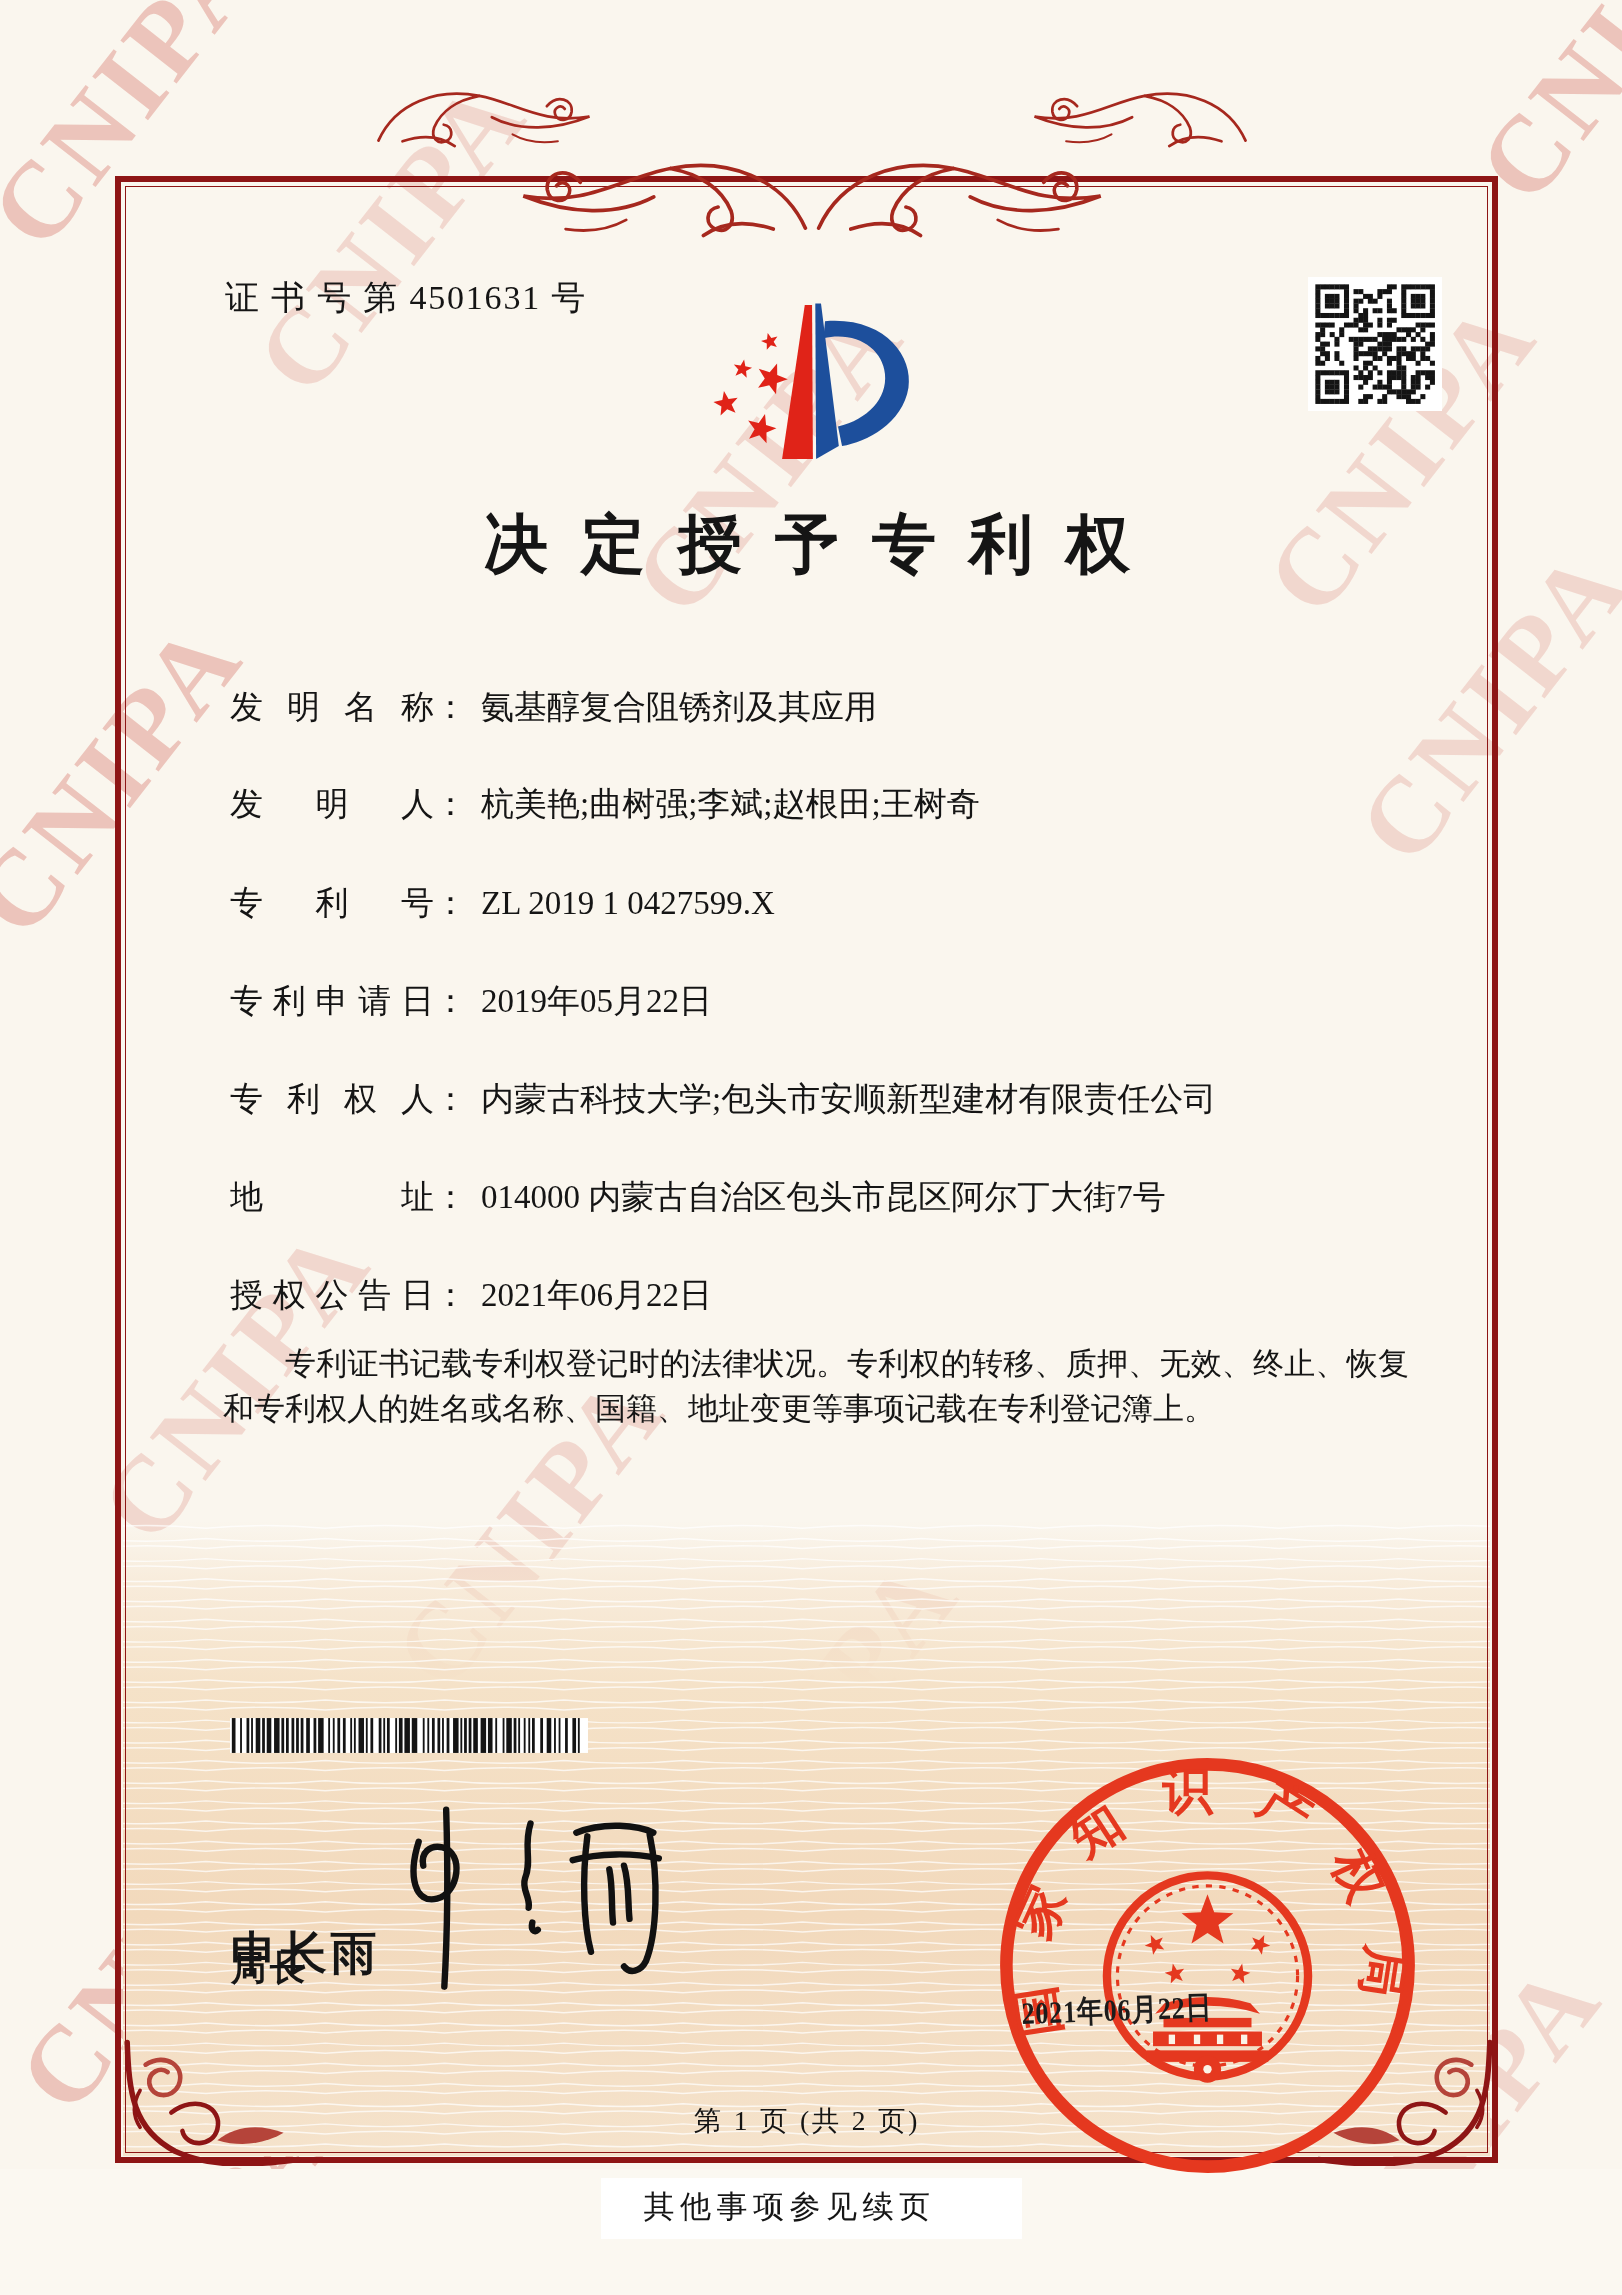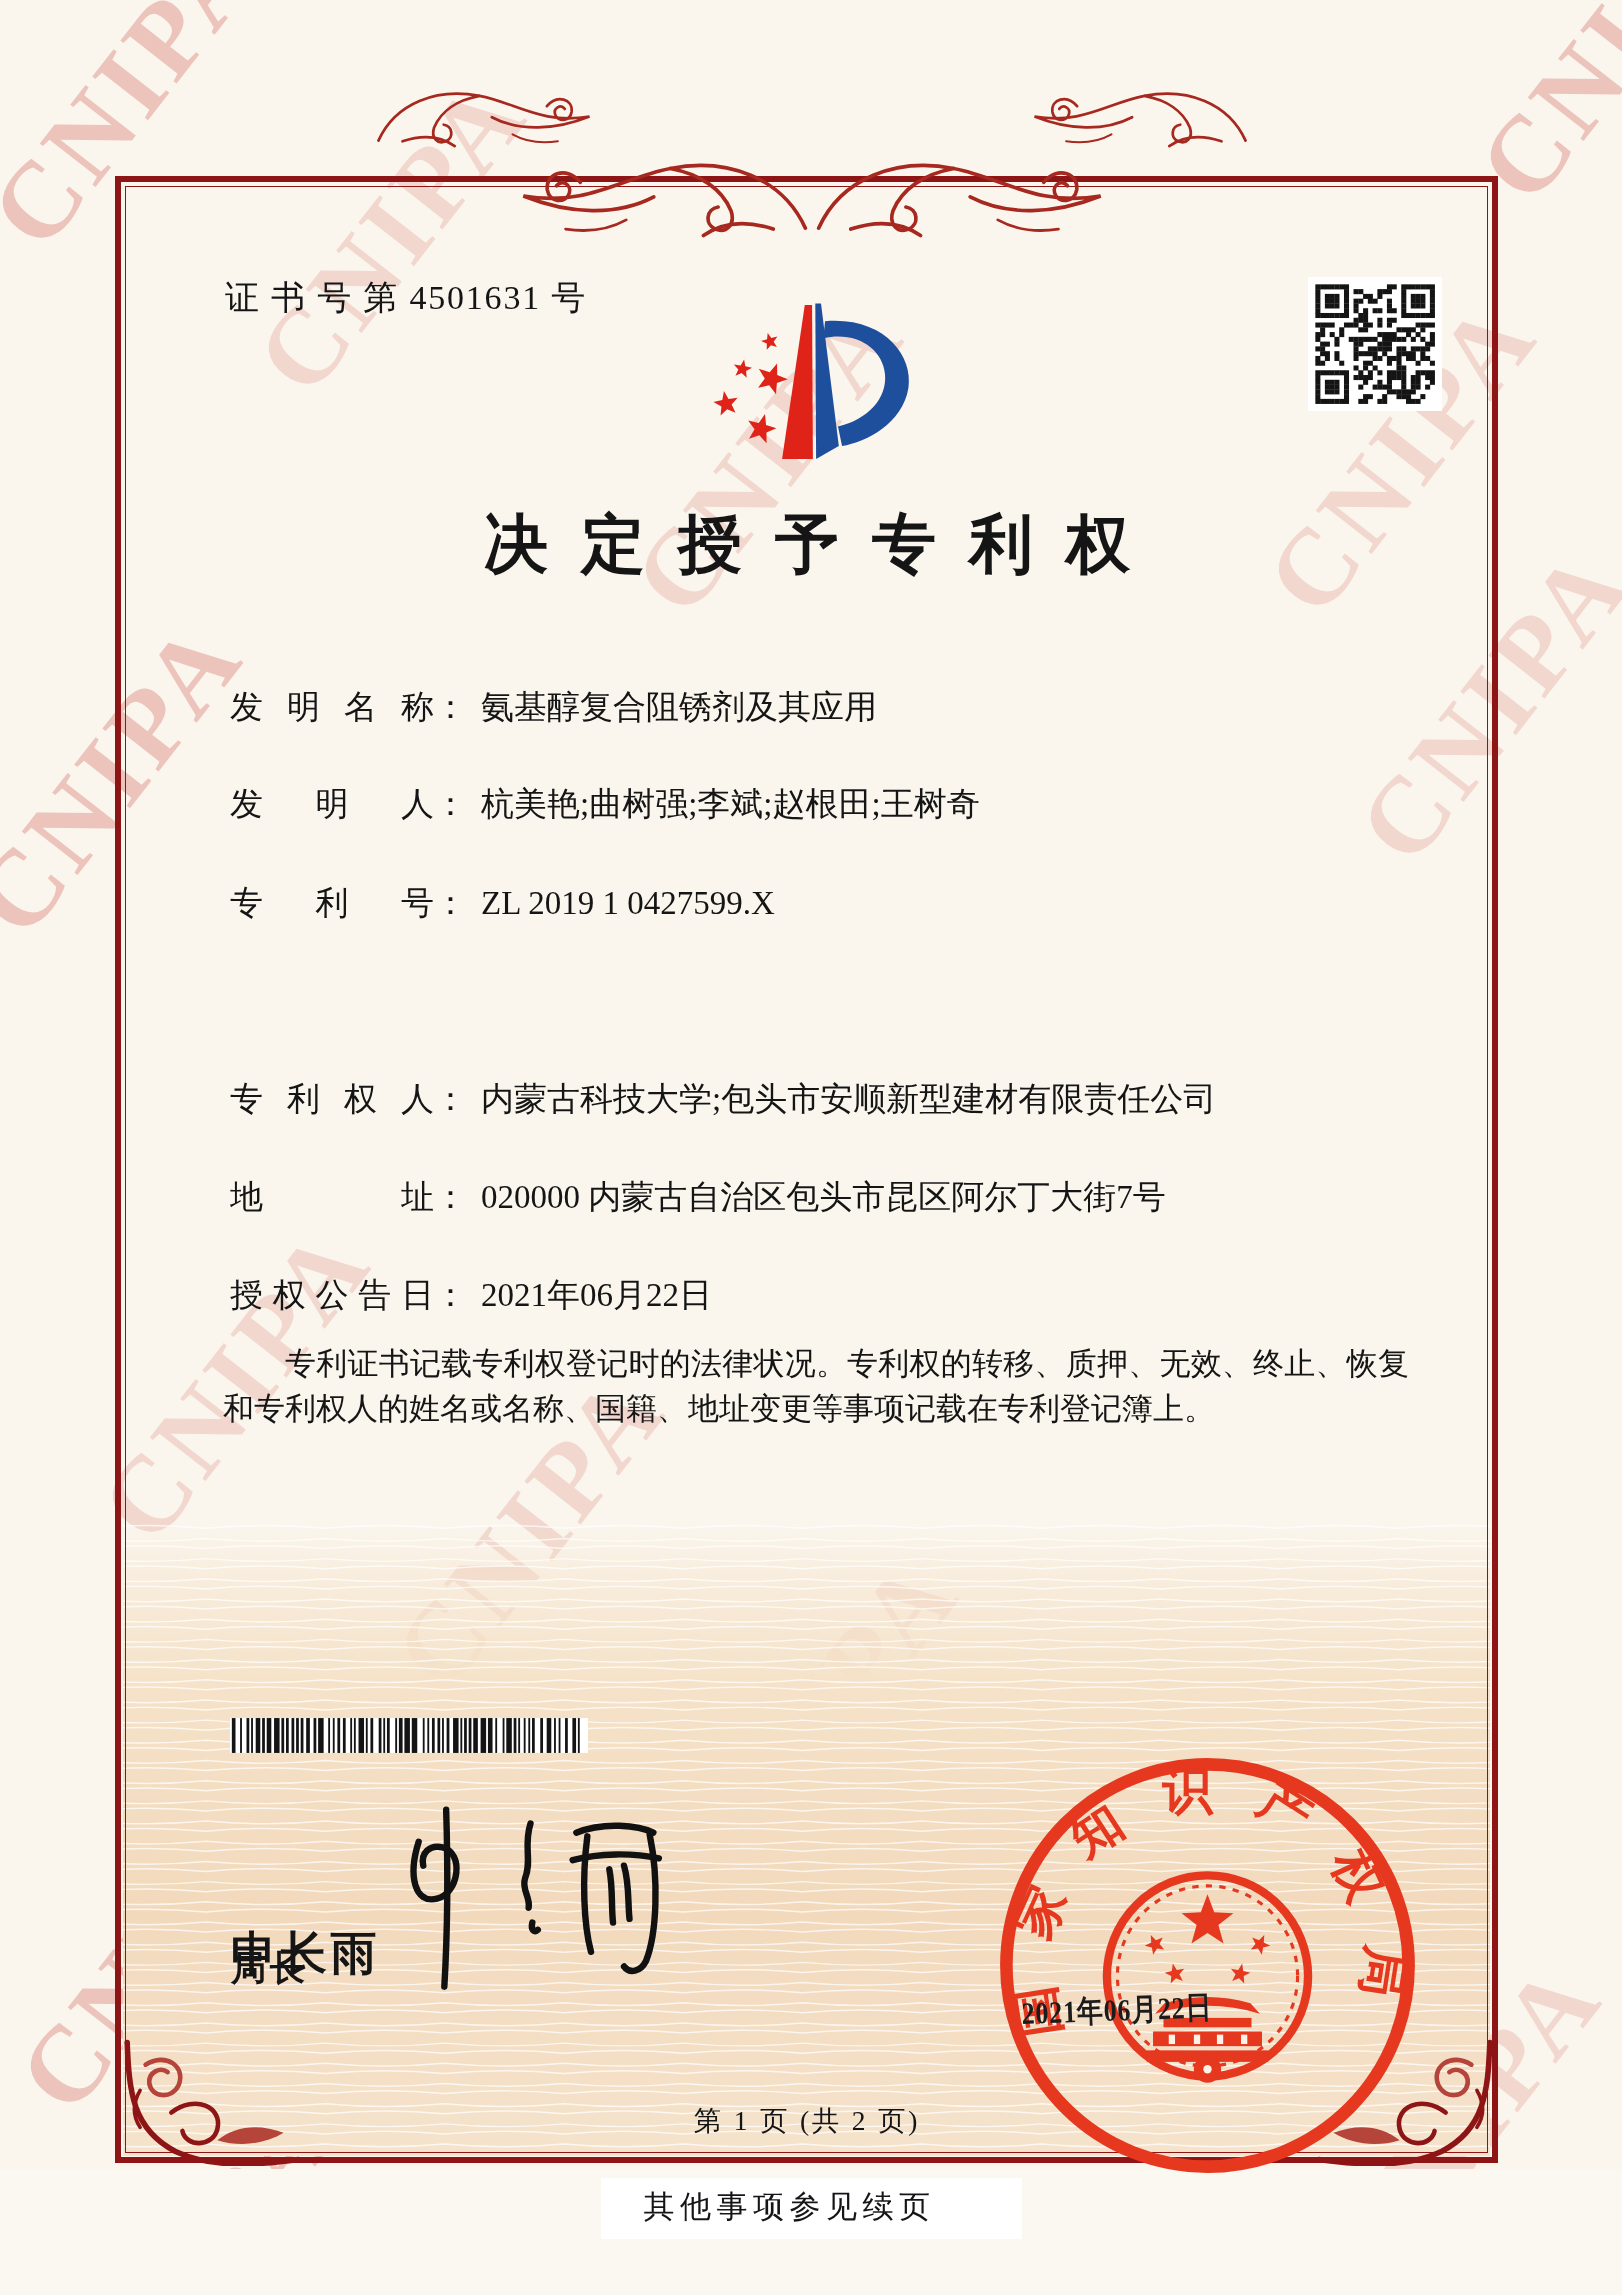--- a/index.html
+++ b/index.html
@@ -511,25 +511,28 @@
 
   <div class="abs row" style="top:685px">
     <span class="lab">发明名称</span><span>：</span><span class="val">氨基醇复合阻锈剂及其应用</span>
   </div>
   <div class="abs row" style="top:782px">
     <span class="lab">发明人</span><span>：</span><span class="val">杭美艳;曲树强;李斌;赵根田;王树奇</span>
   </div>
   <div class="abs row" style="top:881px">
     <span class="lab">专利号</span><span>：</span><span class="val">ZL 2019 1 0427599.X</span>
   </div>
+  <div class="abs row" style="top:979px">
+    <span class="lab">专利申请日</span><span>：</span><span class="val">2019年05月22日</span>
+  </div>
   <div class="abs row" style="top:1077px">
     <span class="lab">专利权人</span><span>：</span><span class="val">内蒙古科技大学;包头市安顺新型建材有限责任公司</span>
   </div>
   <div class="abs row" style="top:1175px">
-    <span class="lab">地址</span><span>：</span><span class="val">020000 内蒙古自治区包头市昆区阿尔丁大街7号</span>
+    <span class="lab">地址</span><span>：</span><span class="val">014000 内蒙古自治区包头市昆区阿尔丁大街7号</span>
   </div>
   <div class="abs row" style="top:1273px">
     <span class="lab">授权公告日</span><span>：</span><span class="val">2021年06月22日</span>
   </div>
 
   <div class="abs" id="paras">
     <p>专利证书记载专利权登记时的法律状况。专利权的转移、质押、无效、终止、恢复和专利权人的姓名或名称、国籍、地址变更等事项记载在专利登记簿上。</p>
   </div>
 
   <svg class="abs" id="barcode-svg" width="358" height="35" viewBox="0 0 390 38">

